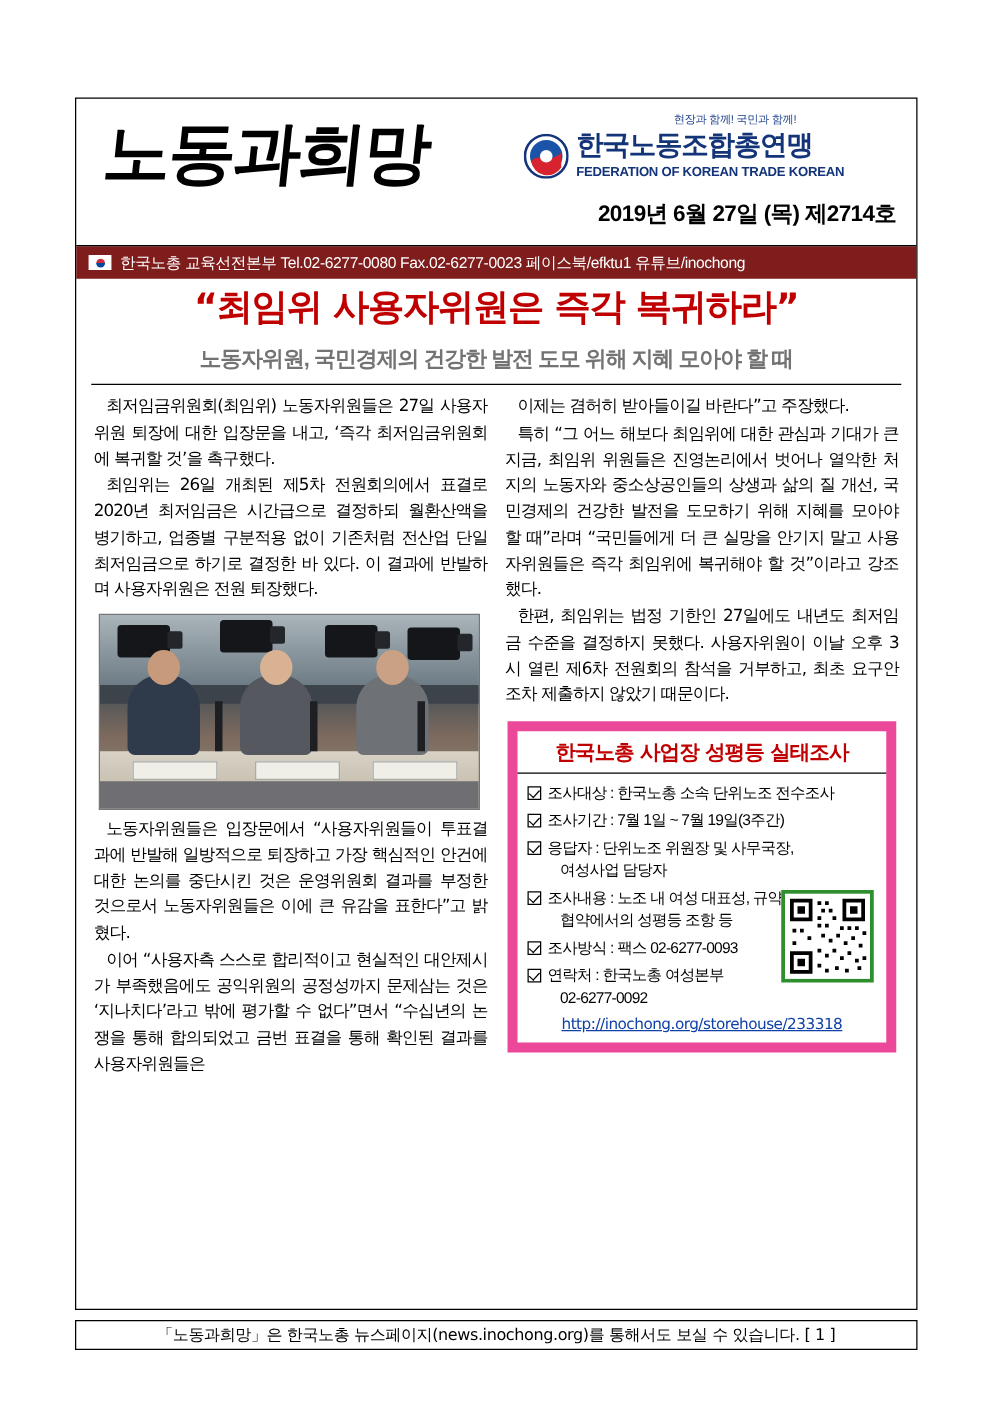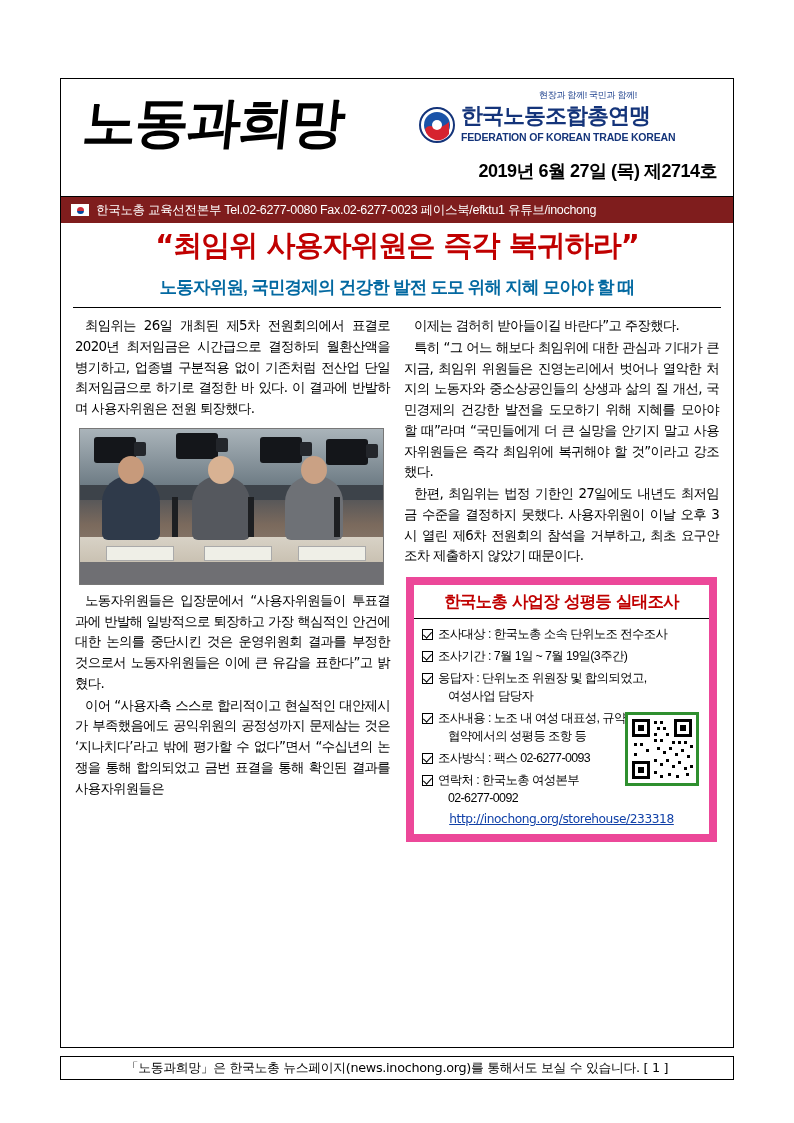--- a/index.html
+++ b/index.html
@@ -135,21 +135,21 @@
     text-align: center;
     color: #c00000;
     font-family: "DejaVu Sans", sans-serif;
     font-size: 29px;
     font-weight: 700;
     letter-spacing: -1px;
     margin-top: 3px;
   }
   .subhead {
     text-align: center;
-    color: #0369a1;
+    color: #737373;
     font-size: 17.5px;
     font-weight: 700;
     letter-spacing: -0.8px;
     margin-top: 9px;
     padding-bottom: 8px;
     border-bottom: 1.5px solid #000;
     margin-left: 12px;
     margin-right: 12px;
   }
 
@@ -384,20 +384,21 @@
         </span>
       <span class="contact-text">한국노총  교육선전본부  Tel.02-6277-0080 Fax.02-6277-0023 페이스북/efktu1 유튜브/inochong</span>
     </div>
 
     <div class="headline">“최임위 사용자위원은 즉각 복귀하라”</div>
     <div class="subhead">노동자위원, 국민경제의 건강한 발전 도모 위해 지혜 모아야 할 때</div>
 
     <div class="columns">
 
       <div class="col left">
+        <p class="para">최저임금위원회(최임위) 노동자위원들은 27일 사용자위원 퇴장에 대한 입장문을 내고, ‘즉각 최저임금위원회에 복귀할 것’을 촉구했다.</p>
         <p class="para">최임위는 26일 개최된 제5차 전원회의에서 표결로 2020년 최저임금은 시간급으로 결정하되 월환산액을 병기하고, 업종별 구분적용 없이 기존처럼 전산업 단일 최저임금으로 하기로 결정한 바 있다. 이 결과에 반발하며 사용자위원은 전원 퇴장했다.</p>
 
         <div class="photo">
           <div class="ceiling"></div>
           <div class="wallband"></div>
           <div class="cam c1"></div>
           <div class="cam c2"></div>
           <div class="cam c3"></div>
           <div class="cam c4"></div>
           <div class="table"></div>
@@ -439,21 +440,21 @@
               <span class="txt">
                 <span>조사기간</span> :
                 <span>7월 1일 ~ 7월 19일(3주간)</span>
               </span>
             </div>
 
             <div class="info-item">
               <span class="chk"></span>
               <span class="txt">
                 <span>응답자</span> :
-                <span>단위노조 위원장 및 합의되었고,</span>
+                <span>단위노조 위원장 및 사무국장,</span>
                 <span class="ln2">여성사업 담당자</span>
               </span>
             </div>
 
             <div class="info-item">
               <span class="chk"></span>
               <span class="txt">
                 <span>조사내용</span> :
                 <span>노조 내 여성 대표성, 규약 및 단체</span>
                 <span class="ln2">협약에서의 성평등 조항 등</span>

